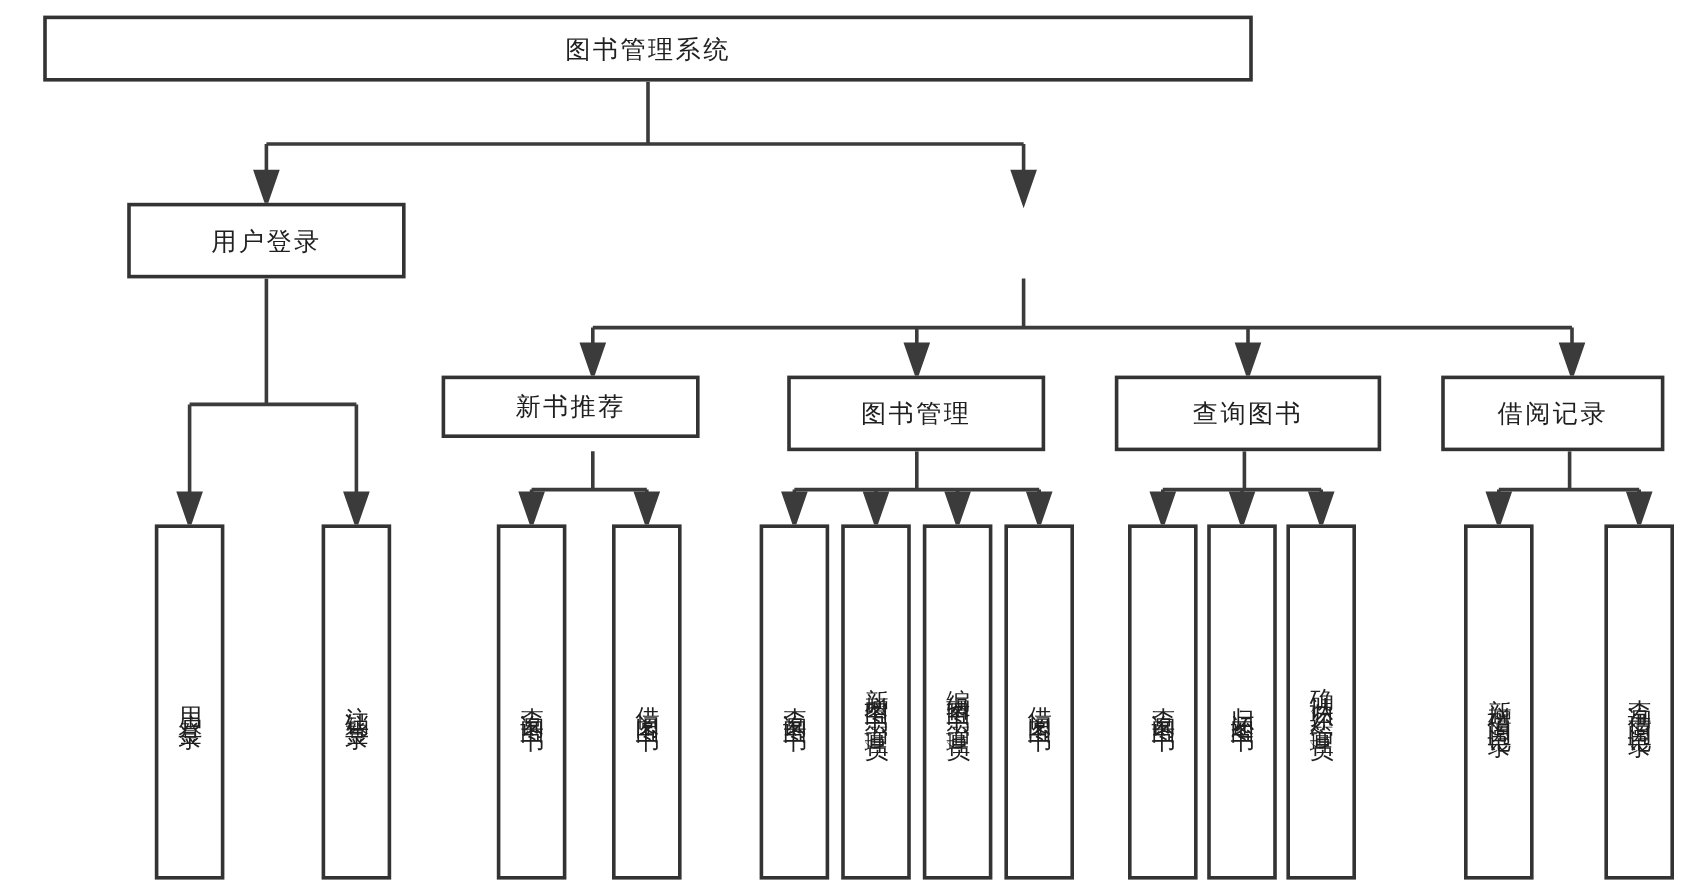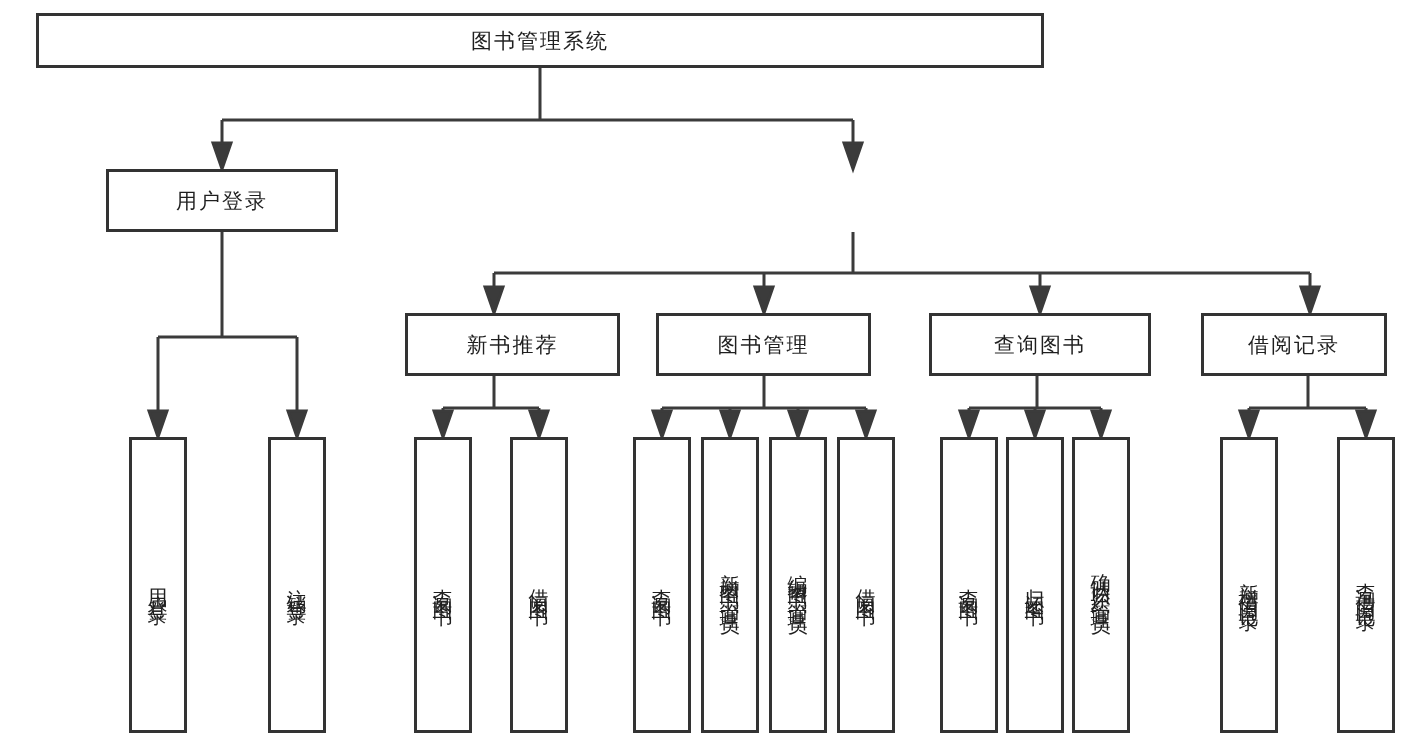--- a/index.html
+++ b/index.html
@@ -96,21 +96,21 @@
         <polygon points="1216,411 1234,411 1225,437"></polygon>
         <polygon points="1333,411 1351,411 1342,437"></polygon>
       </g>
     </g>
   </svg>
 
   <div class="node hnode" style="left:12px; top:13px; width:1008px; height:55px">图书管理系统</div>
 
   <div class="node hnode" style="left:82px; top:169px; width:232px; height:63px">用户登录</div>
 
-  <div class="node hnode" style="left:381px; top:313px; width:215px; height:63px">新书推荐</div>
+  <div class="node hnode" style="left:344px; top:313px; width:215px; height:52px">新书推荐</div>
   <div class="node hnode" style="left:632px; top:313px; width:215px; height:63px">图书管理</div>
   <div class="node hnode" style="left:905px; top:313px; width:222px; height:63px">查询图书</div>
   <div class="node hnode" style="left:1177px; top:313px; width:186px; height:63px">借阅记录</div>
 
   <div class="node vnode" style="left:105px">用户登录</div>
   <div class="node vnode" style="left:244px">注销登录</div>
 
   <div class="node vnode" style="left:390px">查询图书</div>
   <div class="node vnode" style="left:486px">借阅图书</div>
 

